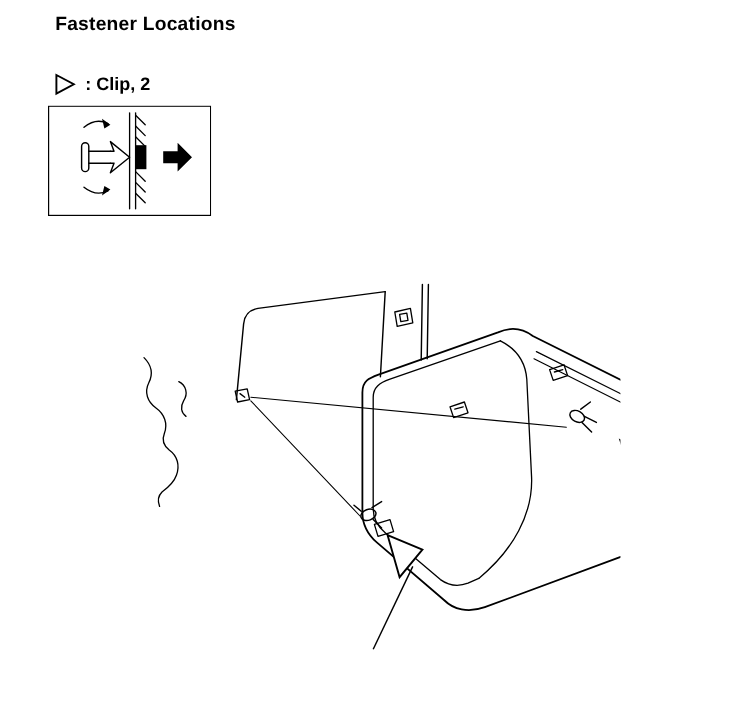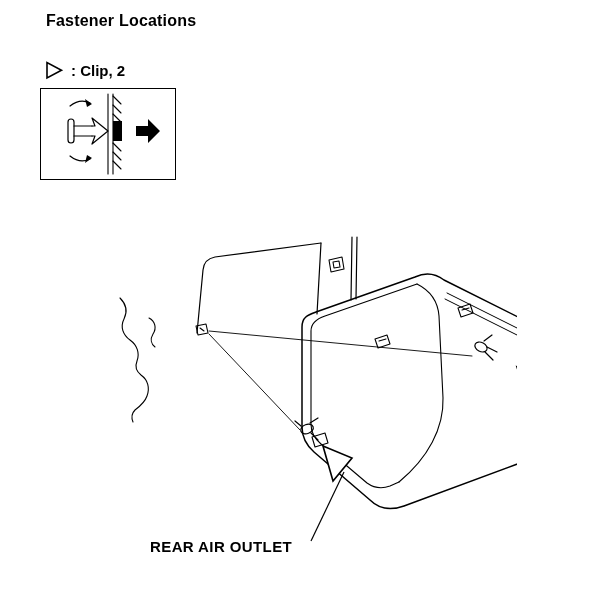--- a/index.html
+++ b/index.html
@@ -157,15 +157,14 @@
 
     <g class="ink" stroke-width="1.2">
       <ellipse cx="307" cy="429" rx="6.5" ry="4.5" transform="rotate(-20 307 429)"></ellipse>
       <path d="M311,433 L318,440 M310,423 L318,418 M301,426 L295,421"></path>
     </g>
     <polygon points="323,446 352,458 333,481" fill="#ffffff" stroke="#000000" stroke-width="1.6"></polygon>
 
     <line x1="311" y1="541" x2="344" y2="472" stroke="#000000" stroke-width="1.2"></line>
   </svg>
 
-  <div class="part-label">REAR AIR OUTLET</div>
 
 </div>
 
 </body></html>

